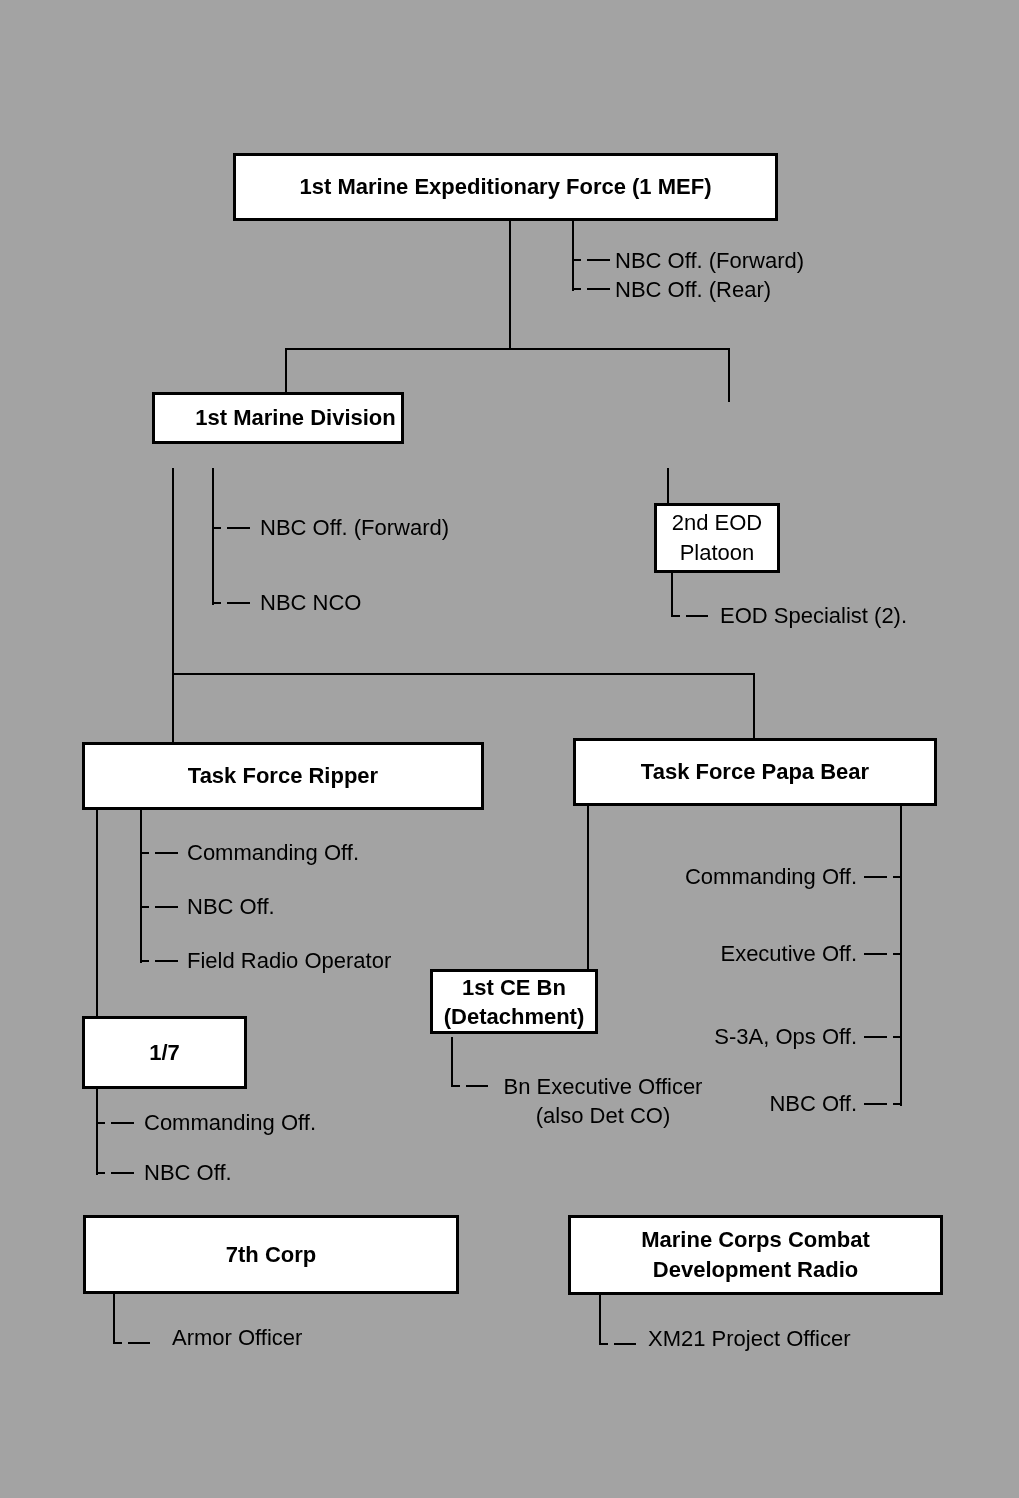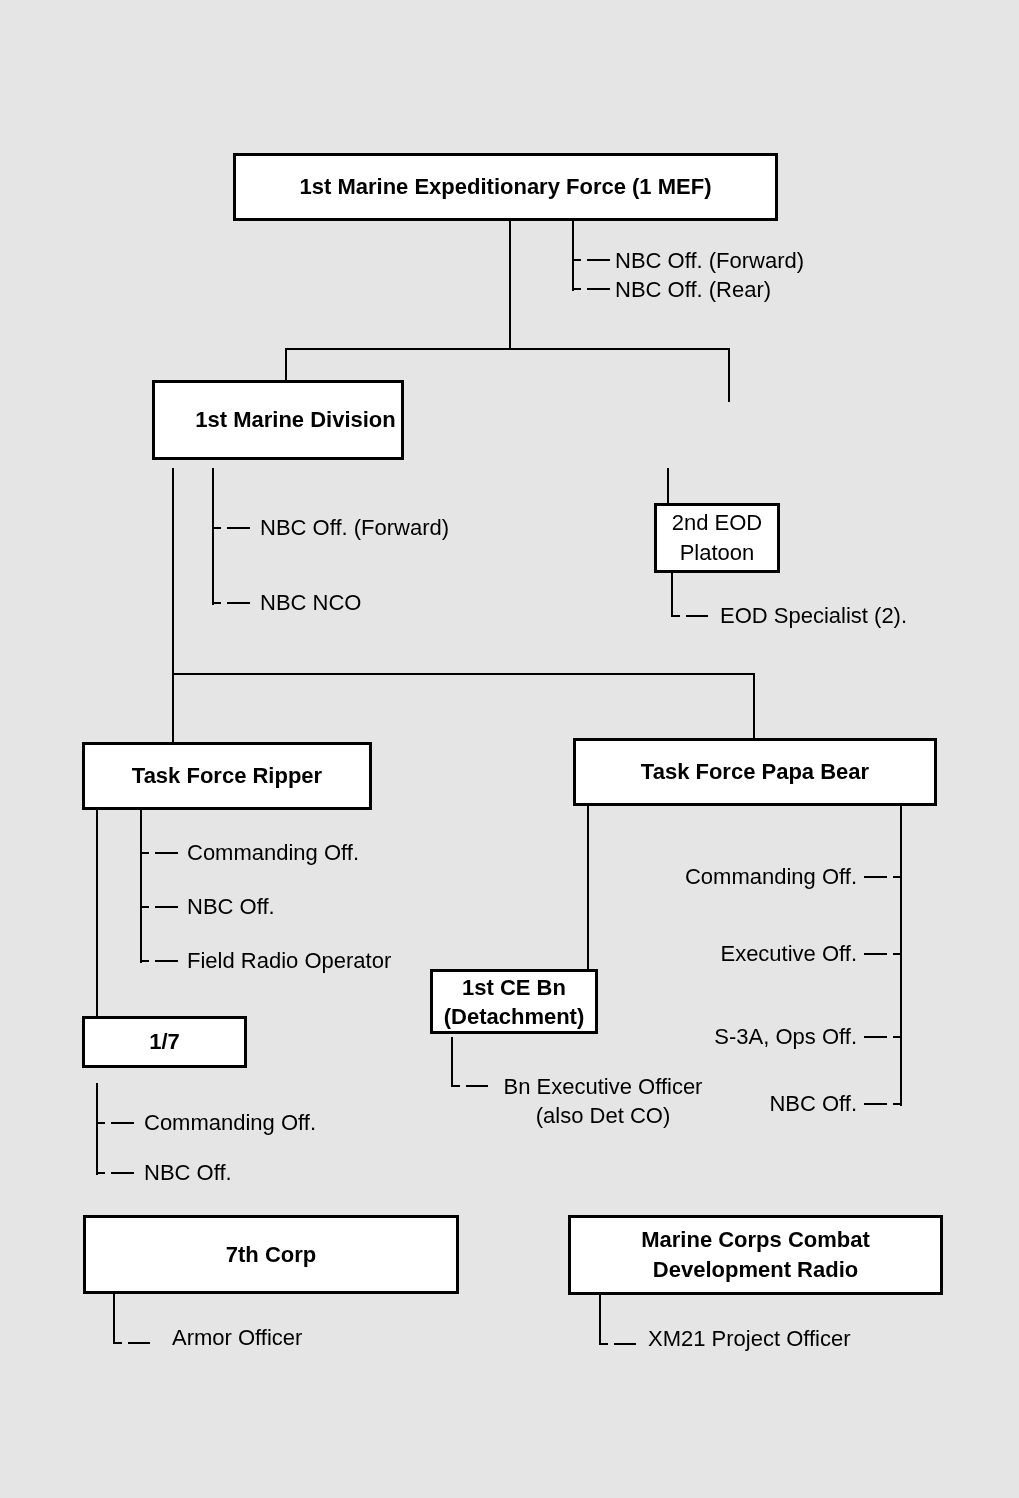--- a/index.html
+++ b/index.html
@@ -1,19 +1,19 @@
 <!DOCTYPE html>
 <html><head>
 <meta charset="utf-8">
 <style>
   html,body{margin:0;padding:0;background:#ffffff;}
   .canvas{
     position:relative;
     width:1019px;height:1498px;
-    background:#e5e5e5;
+    background:#a3a3a3;
     font-family:"Liberation Sans", sans-serif;
     color:#000;
     overflow:hidden;
   }
   .box{
     position:absolute;
     border:3px solid #000;
     background:#fff;
     box-sizing:border-box;
     display:flex;
@@ -93,44 +93,44 @@
 
   <div class="vline" style="left:113px;top:1294px;width:2px;height:50px;"></div>
   <div class="tick-r" style="left:114px;top:1342px;width:36px;"></div>
   <div class="vline" style="left:599px;top:1295px;width:2px;height:50px;"></div>
   <div class="tick-r" style="left:600px;top:1343px;width:36px;"></div>
 
   <div class="box" style="left:233px;top:153px;width:545px;height:68px;">
     <div class="bl">1st Marine Expeditionary Force (1 MEF)</div>
   </div>
 
-  <div class="box" style="left:152px;top:380px;width:252px;height:80px;padding-left:35px;">
+  <div class="box" style="left:152px;top:392px;width:252px;height:52px;padding-left:35px;">
     <div class="bl">1st Marine Division</div>
   </div>
 
 
   <div class="box regular" style="left:654px;top:503px;width:126px;height:70px;">
     <div class="bl">2nd EOD</div>
     <div class="bl">Platoon</div>
   </div>
 
-  <div class="box" style="left:82px;top:742px;width:290px;height:68px;">
+  <div class="box" style="left:82px;top:742px;width:402px;height:68px;">
     <div class="bl">Task Force Ripper</div>
   </div>
 
   <div class="box" style="left:573px;top:738px;width:364px;height:68px;">
     <div class="bl">Task Force Papa Bear</div>
   </div>
 
   <div class="box" style="left:430px;top:969px;width:168px;height:65px;line-height:29px;">
     <div class="bl">1st CE Bn</div>
     <div class="bl">(Detachment)</div>
   </div>
 
-  <div class="box" style="left:82px;top:1016px;width:165px;height:52px;">
+  <div class="box" style="left:82px;top:1016px;width:165px;height:73px;">
     <div class="bl">1/7</div>
   </div>
 
   <div class="box" style="left:83px;top:1215px;width:376px;height:79px;">
     <div class="bl">7th Corp</div>
   </div>
 
   <div class="box" style="left:568px;top:1215px;width:375px;height:80px;">
     <div class="bl">Marine Corps Combat</div>
     <div class="bl">Development Radio</div>

